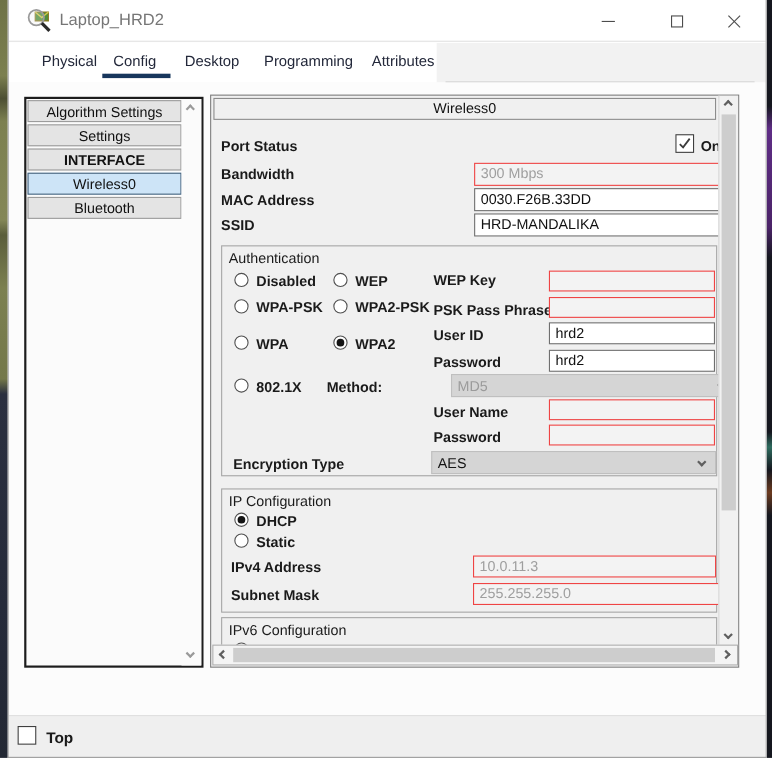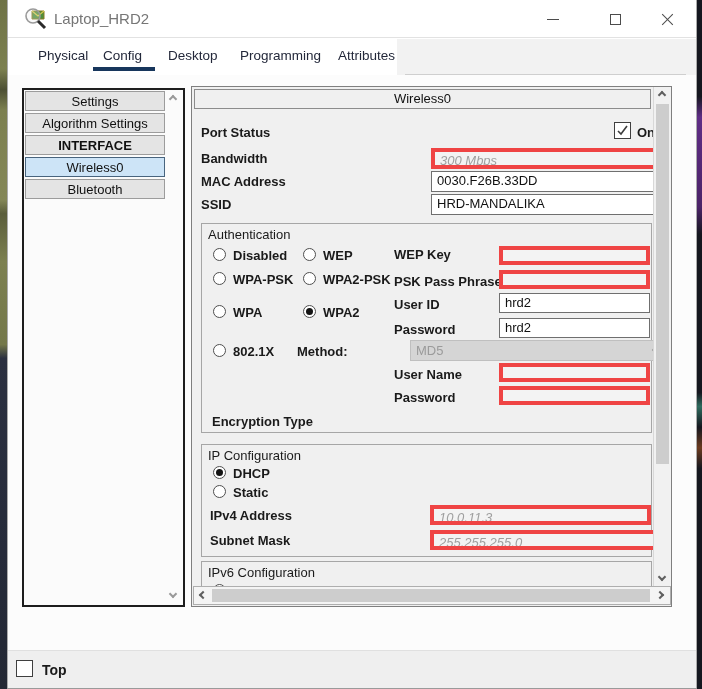--- a/index.html
+++ b/index.html
@@ -60,21 +60,21 @@
   .viewport { position:absolute; left:1px; top:1px; width:461px; height:499px; overflow:hidden; background:#f0f0f0; }
   .panel-header { position:absolute; left:1px; top:1px; width:457px; height:20px; background:#f0f0f0; border:1px solid #8c8c8c; text-align:center; font-size:13px; line-height:18px; color:#111; }
 
   .vscroll { position:absolute; right:0; top:0; width:18px; height:500px; background:#f1f1f1; border-left:1px solid #d8d8d8; }
   .vscroll .thumb { position:absolute; left:2px; top:17px; width:13px; height:360px; background:#cdcdcd; }
   .hscroll { position:absolute; left:1px; bottom:1px; width:478px; height:19px; background:#f4f4f4; border:1px solid #aeaeae; }
   .hscroll .thumb { position:absolute; left:18px; top:2px; right:20px; height:13px; background:#cdcdcd; }
 
   .lbl { position:absolute; font-size:13px; color:#1a1a1a; white-space:nowrap;font-weight:bold; }
   .fld { position:absolute; height:20px; line-height:18px; padding:0 5px; font-size:13px; background:#fff; border:1px solid #6f6f6f; color:#111; white-space:nowrap; overflow:hidden; }
-  .fld.dis { background:#f3f3f3; border:4px solid #ef4444; color:#9f9f9f;font-style:italic; }
+  .fld.dis { background:#f3f3f3; border:1px solid #ef4444; color:#9f9f9f; }
   .dd { position:absolute; height:21px; line-height:19px; padding:0 5px; font-size:13px; background:#d5d5d5; border:1px solid #bfbfbf; color:#151515; }
   .dd.dis { color:#9b9b9b; }
   .dd .ch { position:absolute; right:9px; top:6px; }
 
   .radio { position:absolute; width:13px; height:13px; border:1px solid #4f4f4f; border-radius:50%; background:#fff; }
   .radio.on::after { content:""; position:absolute; left:2px; top:2px; width:7px; height:7px; border-radius:50%; background:#141414; }
   .cb { position:absolute; width:17px; height:17px; border:1px solid #3f3f3f; background:#fff; }
   .cb svg { position:absolute; left:1px; top:1px; }
 
   .gbox { position:absolute; border:1px solid #a6a6a6; background:#f0f0f0; }
@@ -112,22 +112,22 @@
     <span class="tab" style="left:232px">Programming</span>
     <span class="tab" style="left:330px">Attributes</span>
     <div class="tab-underline"></div>
     <div class="pane-line"></div>
   </div>
 
   <div class="body"></div>
 
   <div class="sidebar">
     <div class="side-items">
+      <div class="btn-side">Algorithm Settings</div>
       <div class="btn-side">Settings</div>
-      <div class="btn-side">Algorithm Settings</div>
       <div class="btn-side hdr">INTERFACE</div>
       <div class="btn-side sel">Wireless0</div>
       <div class="btn-side">Bluetooth</div>
     </div>
     <div class="side-scroll">
       <span class="ch up" style="top:6px"></span>
       <span class="ch down" style="bottom:8px"></span>
     </div>
   </div>
 
@@ -189,20 +189,24 @@
           <span class="ch down"></span>
         </div>
 
         <div class="lbl" style="left:192px; top:143px">User Name</div>
         <div class="fld dis" style="left:297px; top:139px; width:151px; height:19px"></div>
 
         <div class="lbl" style="left:192px; top:166px">Password</div>
         <div class="fld dis" style="left:297px; top:162px; width:151px; height:19px"></div>
 
         <div class="lbl" style="left:10px; top:190px">Encryption Type</div>
+        <div class="dd" style="left:190px; top:186px; width:259px">
+          <span>AES</span>
+          <span class="ch dark down"></span>
+        </div>
       </div>
 
       <div class="gbox" style="left:8px; top:356px; width:451px; height:113px">
         <div class="gbox-title">IP Configuration</div>
         <span class="radio on" style="left:11px; top:21px"></span>
         <div class="lbl" style="left:31px; top:21px">DHCP</div>
         <span class="radio" style="left:11px; top:40px"></span>
         <div class="lbl" style="left:31px; top:40px">Static</div>
 
         <div class="lbl" style="left:8px; top:63px">IPv4 Address</div>

